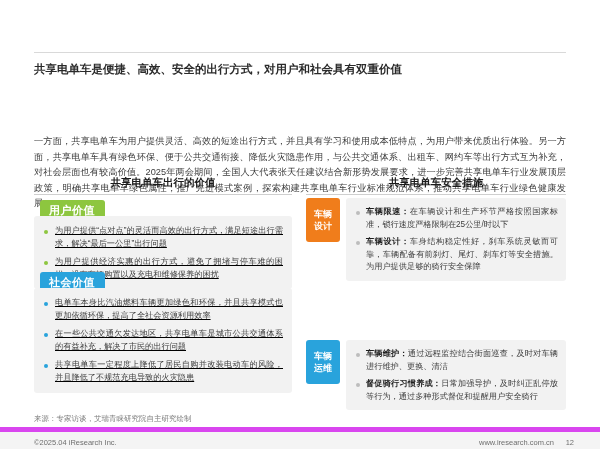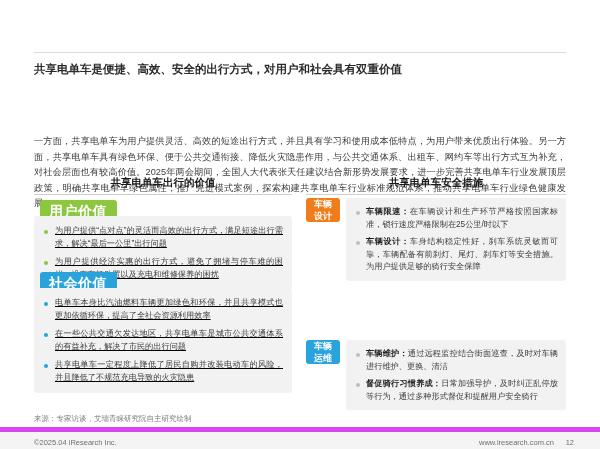--- a/index.html
+++ b/index.html
@@ -83,21 +83,21 @@
     margin-top: 4px;
   }
   #colHeadL { left: 34px; top: 176px; width: 258px; }
   #colHeadR { left: 306px; top: 176px; width: 260px; }
 
   
   .pill {
     position: absolute;
     border-radius: 3px;
     color: #ffffff;
-    font-size: 14px;
+    font-size: 11px;
     font-weight: bold;
     padding: 3px 10px 3px 9px;
     letter-spacing: 0.5px;
   }
   .pill.green { background: #8dc63f; }
   .pill.blue  { background: #29a3dc; }
 
   .panel {
     position: absolute;
     background: #f2f2f2;
@@ -129,21 +129,21 @@
   .rrow { position: absolute; left: 306px; width: 260px; }
   .rtag {
     position: absolute;
     left: 0; top: 0;
     width: 34px;
     border-radius: 3px;
     color: #fff;
     font-size: 9px;
     font-weight: bold;
     text-align: center;
-    padding: 0 2px;
+    padding: 10px 2px;
     line-height: 12px;
   }
   .rtag.c1 { background: #f07d1b; }
   .rtag.c2 { background: #8dc63f; }
   .rtag.c3 { background: #29a3dc; }
   .rbody {
     position: absolute;
     left: 40px; top: 0;
     width: 220px;
     background: #f2f2f2;

